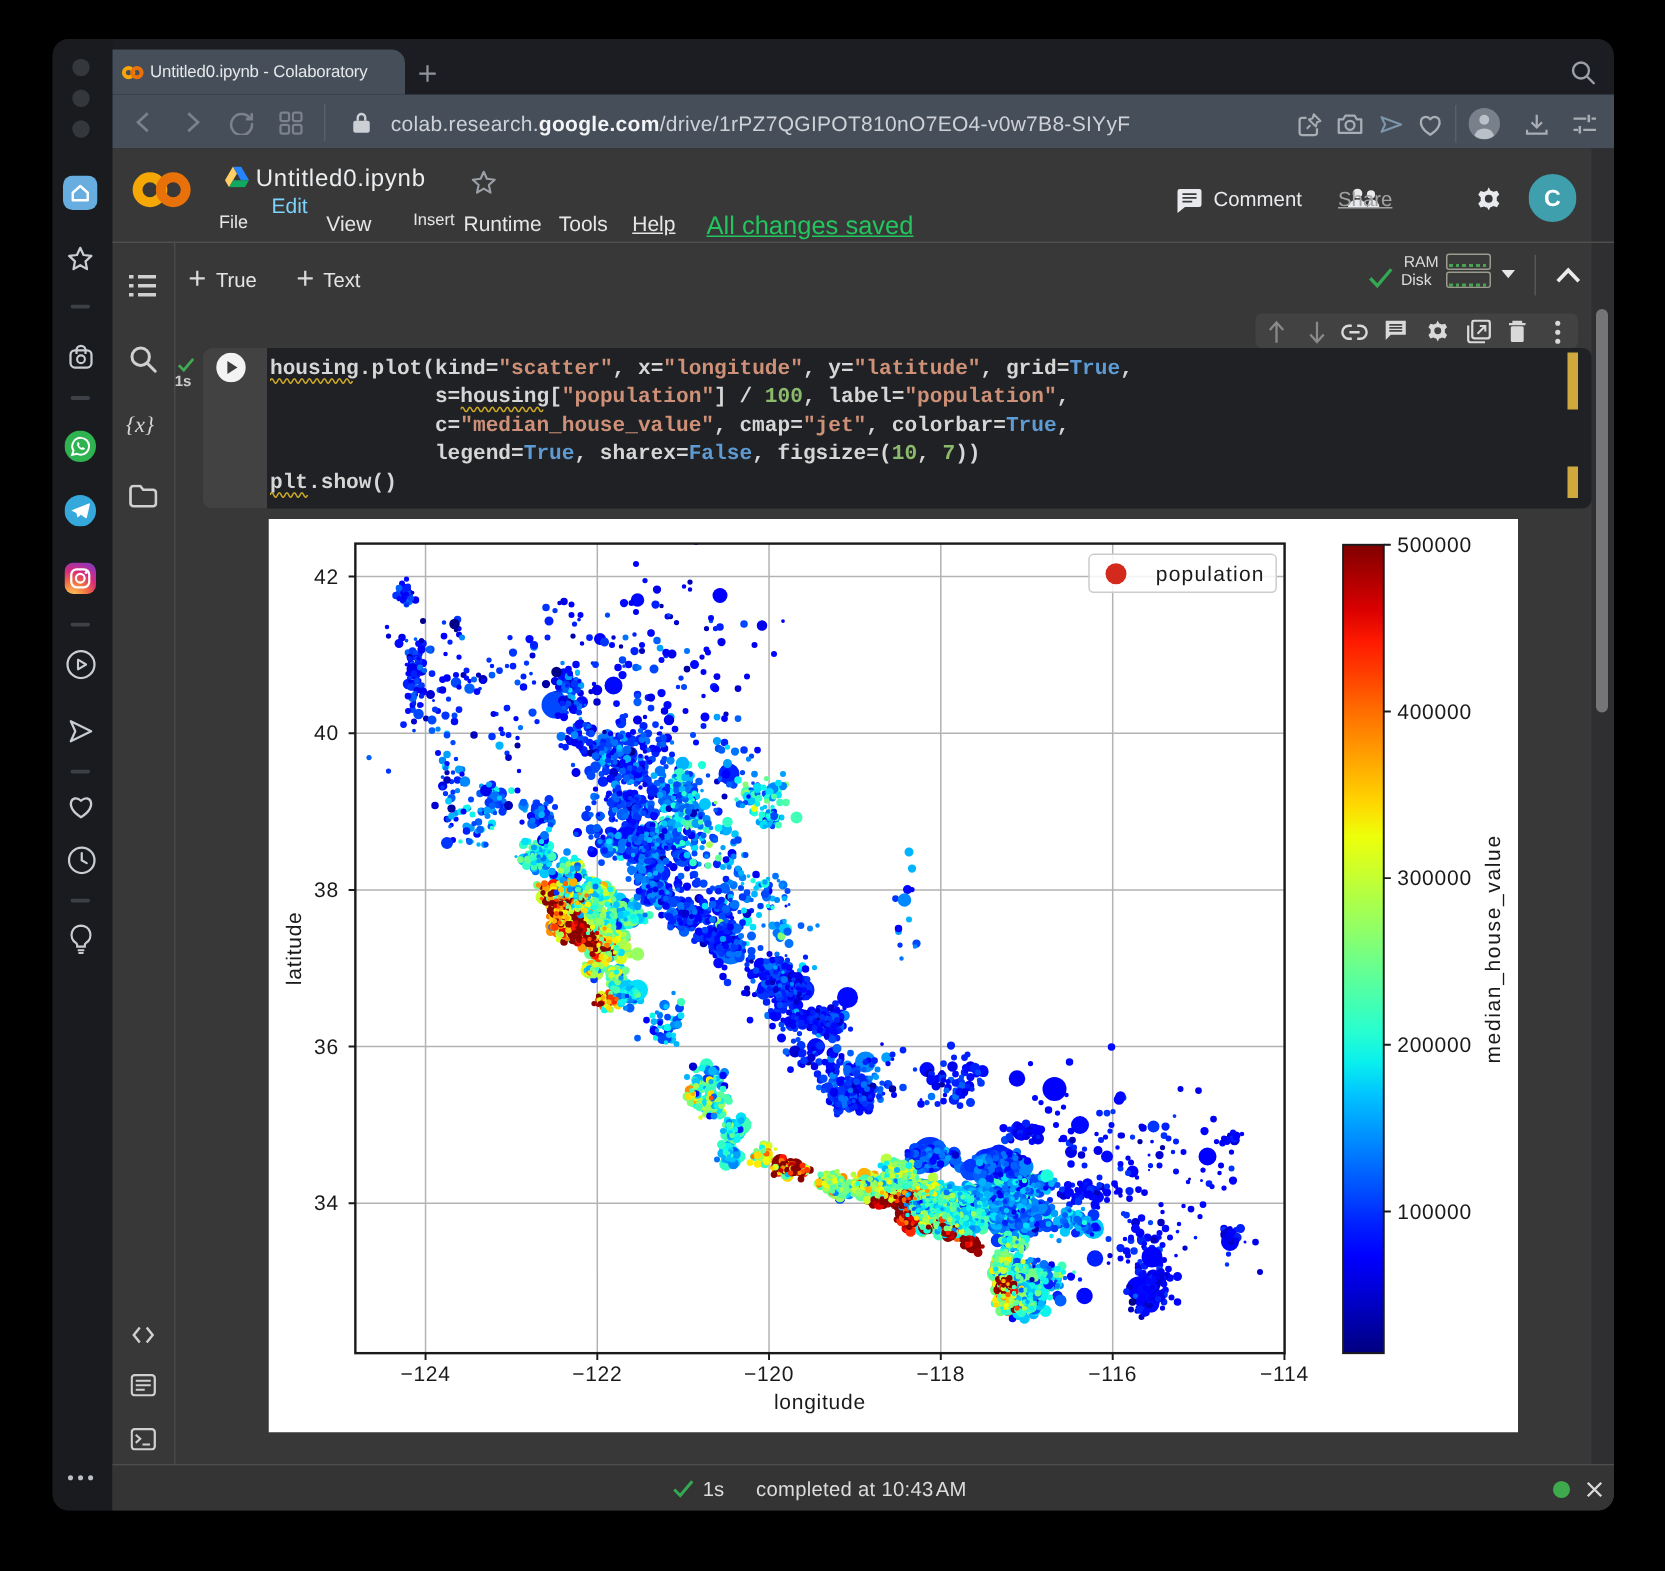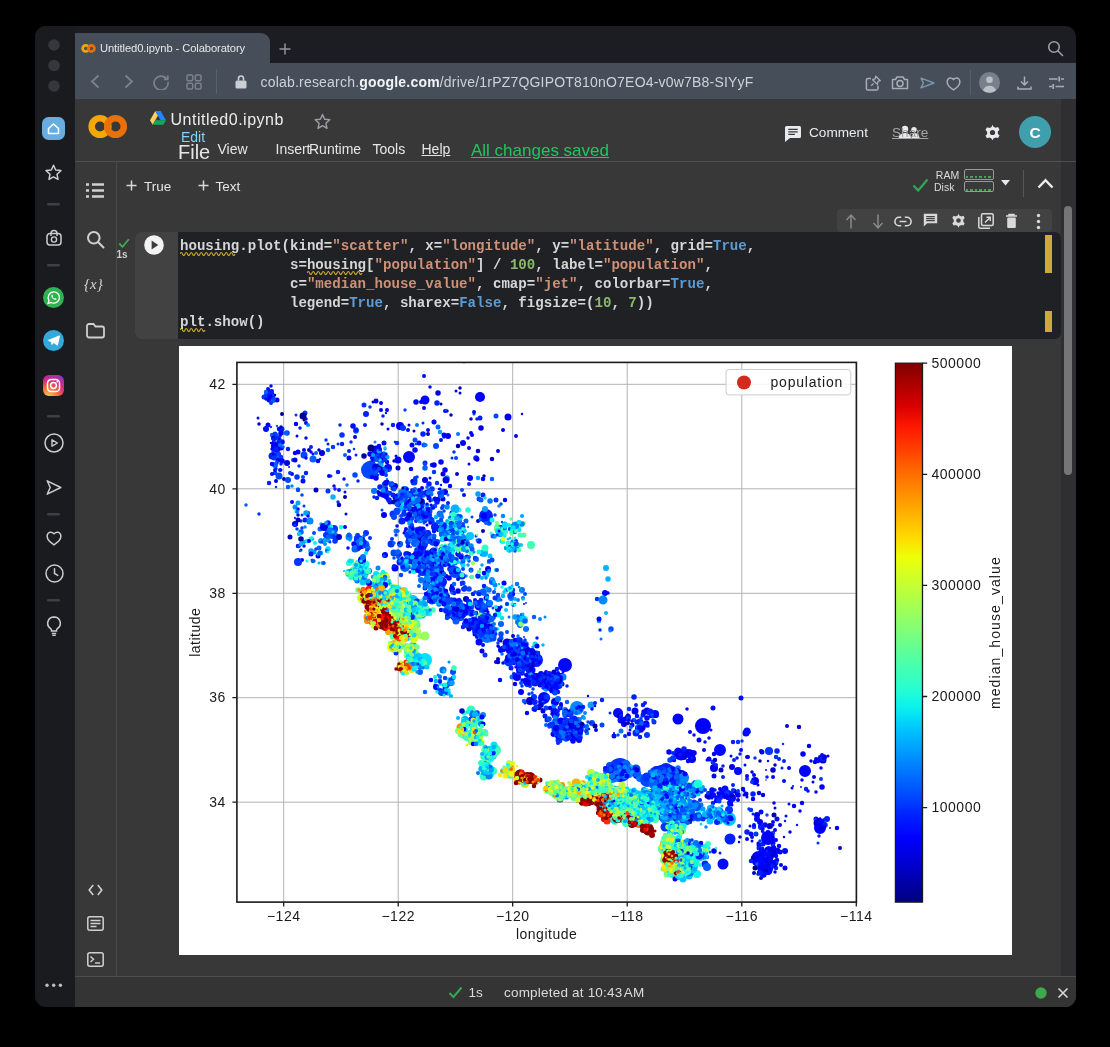--- a/index.html
+++ b/index.html
@@ -197,24 +197,24 @@
     </svg>
 <svg class="abs" style="left:150px;top:111px" width="16" height="14" viewBox="0 0 16 14">
       <path d="M5.3 0 L0 9.2 L2.7 13.8 L8 4.6 Z" fill="#ffcf63"></path>
       <path d="M10.7 0 H5.3 L10.6 9.2 H16 Z" fill="#2684fc"></path>
       <path d="M2.7 13.8 L5.4 9.2 H16 L13.3 13.8 Z" fill="#11a861"></path>
     </svg>
 <div class="t" style="left:170.5px;top:110.5px;font-size:16px;color:#ebedef;letter-spacing:.5px">Untitled0.ipynb</div>
 <svg class="abs" style="left:314px;top:112.5px" width="17" height="17" viewBox="0 0 17 17">
       <path d="M8.5 1.5 L10.6 6.2 L15.8 6.8 L11.9 10.3 L13 15.4 L8.5 12.7 L4 15.4 L5.1 10.3 L1.2 6.8 L6.4 6.2 Z" fill="none" stroke="#9aa0a6" stroke-width="1.4" stroke-linejoin="round"></path>
     </svg>
-<div class="t" style="left:146px;top:140.5px;font-size:20px;color:#e6e6e6;margin-left:32px;">File</div>
+<div class="t" style="left:146px;top:140.5px;font-size:12px;color:#e6e6e6;">File</div>
 <div class="t" style="left:181px;top:129px;font-size:14px;color:#7dd3fc;">Edit</div>
 <div class="t" style="left:217.5px;top:140.5px;font-size:14px;color:#e6e6e6;">View</div>
-<div class="t" style="left:255.5px;top:140.5px;font-size:14px;color:#e6e6e6;padding-left:20px;">Insert</div>
+<div class="t" style="left:255.5px;top:140.5px;font-size:11px;color:#e6e6e6;padding-left:20px;">Insert</div>
 <div class="t" style="left:309px;top:140.5px;font-size:14px;color:#e6e6e6;">Runtime</div>
 <div class="t" style="left:372.5px;top:140.5px;font-size:14px;color:#e6e6e6;">Tools</div>
 <div class="t" style="left:421.5px;top:140.5px;font-size:14px;color:#e6e6e6;text-decoration:underline;">Help</div>
 <div class="t" style="left:471px;top:141px;font-size:17px;color:#22c55e;"><span style="text-decoration:underline">All changes saved</span></div>
 <svg class="abs" style="left:784px;top:124.5px" width="18" height="17" viewBox="0 0 18 17">
       <path d="M2.5 1 h13 a1.5 1.5 0 0 1 1.5 1.5 v9 a1.5 1.5 0 0 1-1.5 1.5 H6 l-5 4 V2.5 A1.5 1.5 0 0 1 2.5 1 Z" fill="#e8eaed"></path>
       <path d="M4.3 4.4 h9.4 M4.3 6.9 h9.4 M4.3 9.4 h6.5" stroke="#383838" stroke-width="1.3"></path>
     </svg>
 <div class="t" style="left:809px;top:125px;font-size:13.6px;color:#e8eaed;">Comment</div>
 <svg class="abs" style="left:898px;top:125px" width="22" height="14" viewBox="0 0 22 14">

